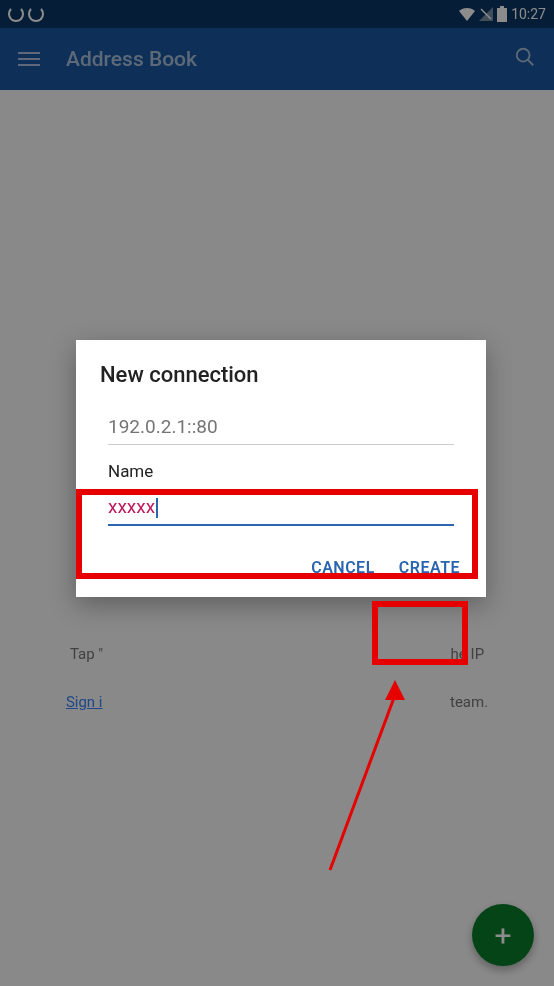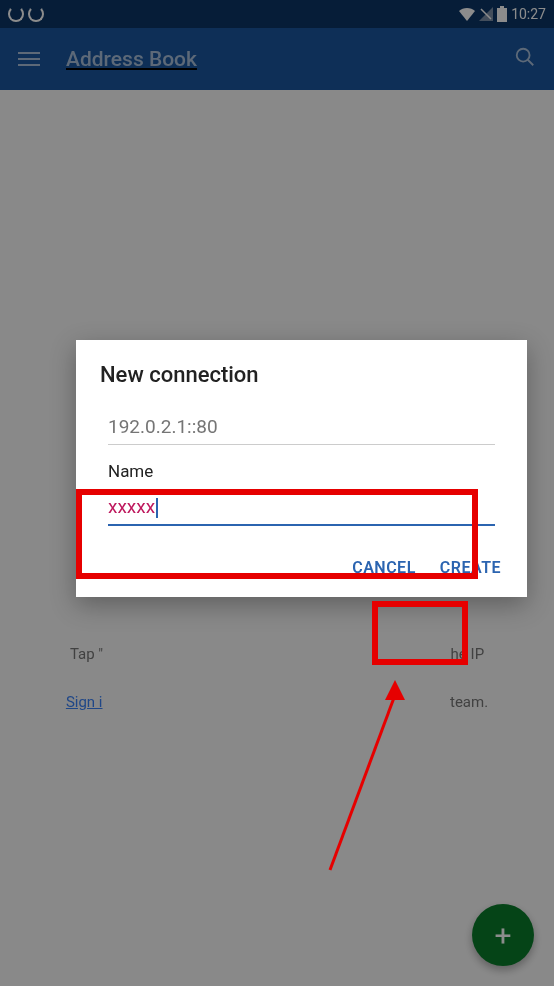--- a/index.html
+++ b/index.html
@@ -26,21 +26,20 @@
       width: 16px; height: 16px; border: 2px solid #fff; border-radius: 50%;
       border-top-color: transparent; display: inline-block;
     }
     .app-bar {
       height: 62px;
       background: #1b579e;
       display: flex;
       align-items: center;
       padding: 0 18px;
       gap: 26px;
-      text-decoration: underline;
     }
     .menu-icon {
       width: 22px; display: flex; flex-direction: column; gap: 4px;
     }
     .menu-icon span { height: 2px; background: #a9c0db; }
     .app-title { color: #a9c0db; font-size: 21px; font-weight: 500; }
     .search-icon { margin-left: auto; color: #a9c0db; }
     .content {
       position: absolute;
       top: 90px; left: 0; right: 0; bottom: 0;
@@ -65,21 +64,21 @@
       box-shadow: 0 4px 8px rgba(0,0,0,0.3);
     }
     .scrim {
       position: absolute;
       top: 0; left: 0; right: 0; bottom: 0;
       background: rgba(0,0,0,0.45);
     }
     .dialog {
       position: absolute;
       left: 76px; top: 340px;
-      width: 451px;
+      width: 410px;
       background: #fff;
       box-shadow: 0 8px 24px rgba(0,0,0,0.3);
       padding: 22px 0 0 0;
     }
     .dialog-title {
       font-size: 22px; font-weight: 500; color: #222;
       padding: 0 24px 12px 24px;
     }
     .field-group { padding: 12px 32px 4px 32px; }
     .field-label { font-size: 17px; color: #222; margin-bottom: 10px; }

